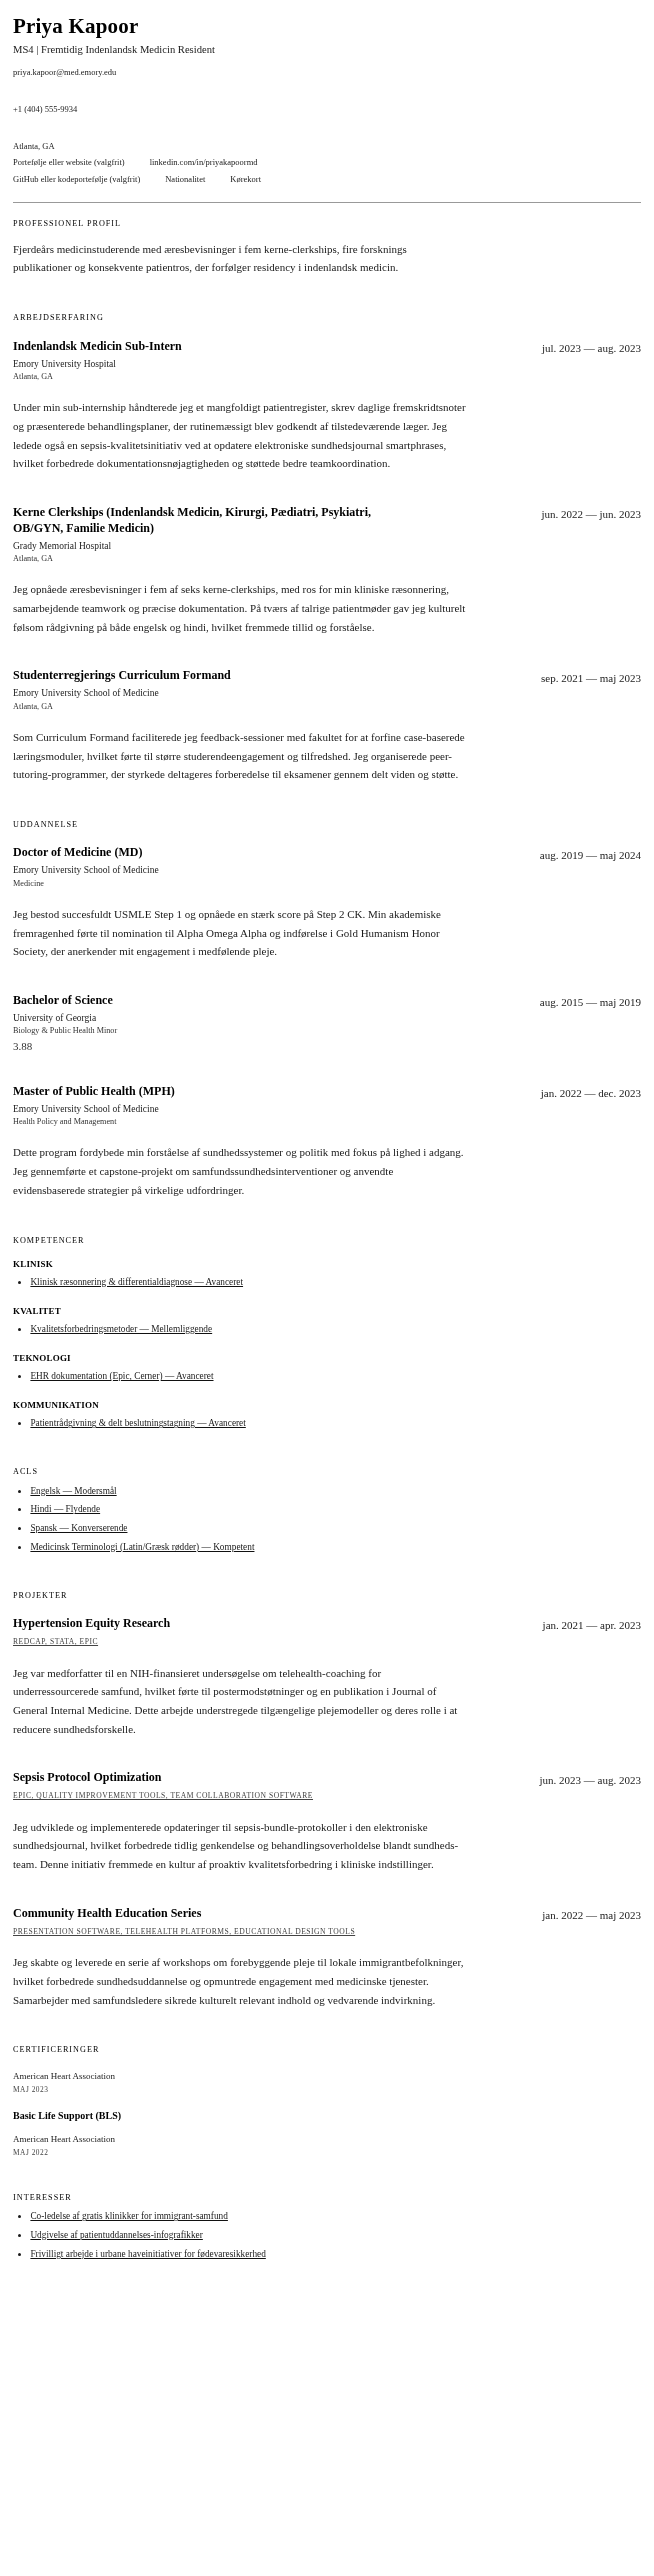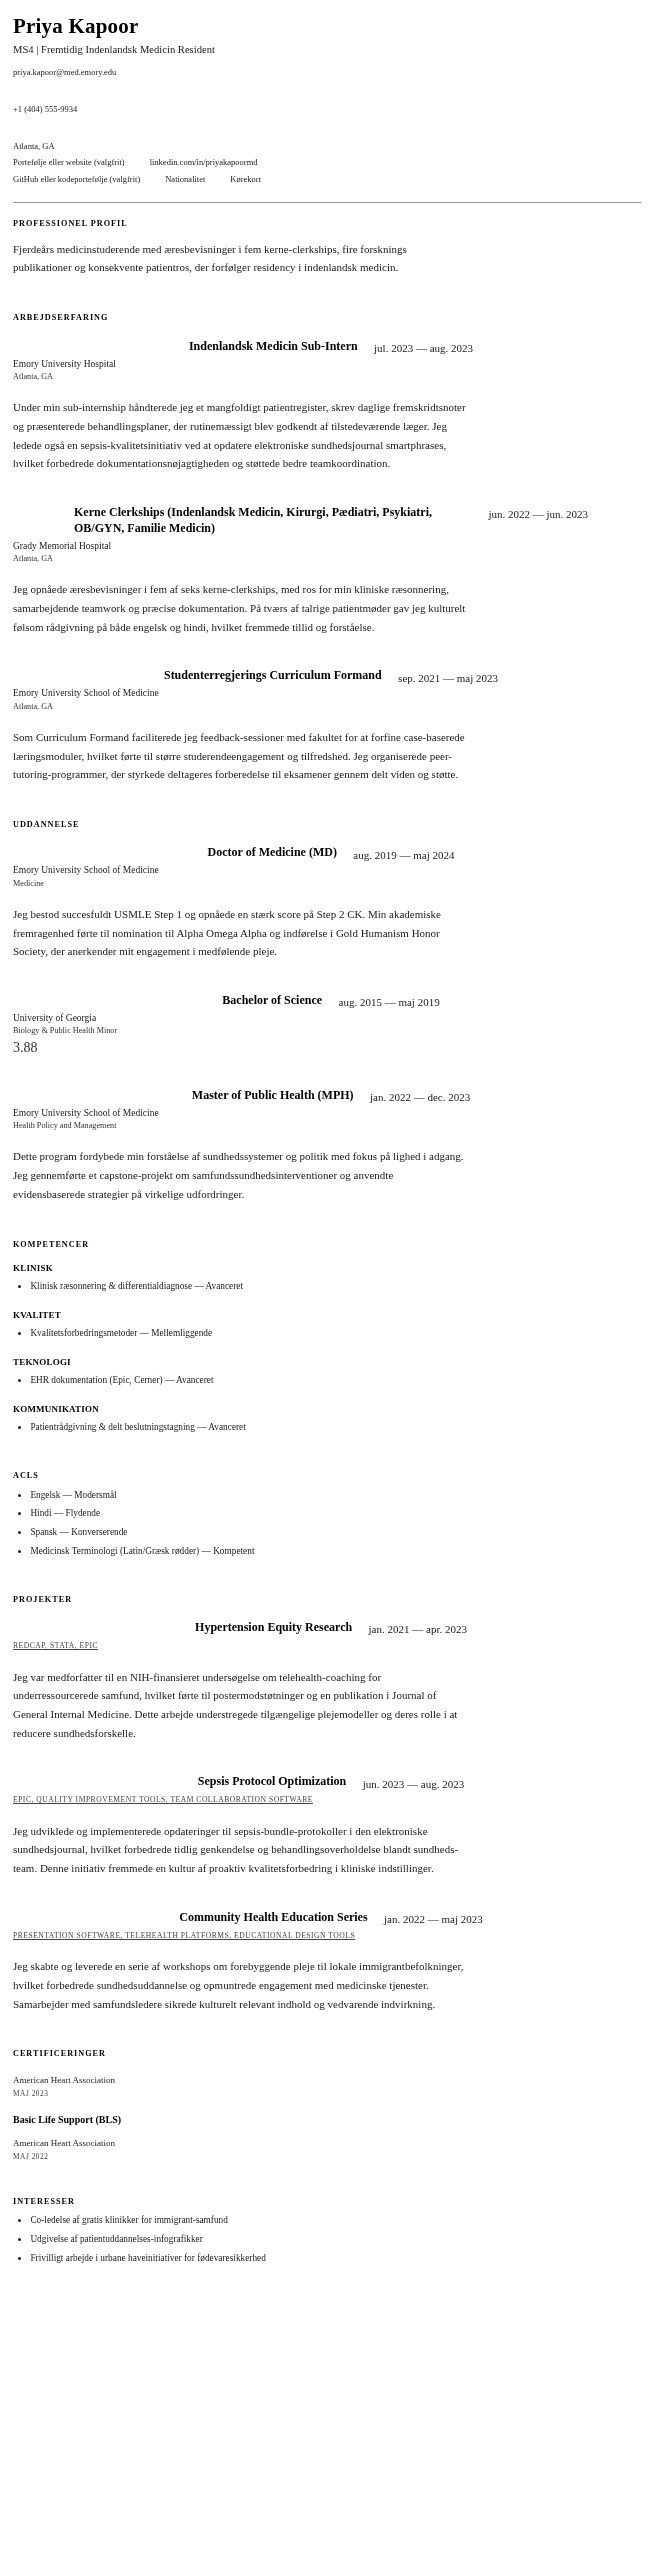--- a/index.html
+++ b/index.html
@@ -14,36 +14,36 @@
   }
   .header { padding-top: 2.2px; }
   .name { font-size: 21px; font-weight: 700; color: #000; letter-spacing: 0.2px; line-height: 1.15; }
   .subtitle { font-size: 10.6px; margin-top: 5.5px; color: #1b1b1b; }
   .contact { margin-top: 12px; font-size: 8.5px; color: #1b1b1b; }
   .contact-row { display: flex; gap: 25px; margin-top: 4.9px; line-height: 1.4; }
   .contact-row:first-child { margin-top: 0; flex-direction: column; }
   .divider { border: none; border-top: 0.5px solid #999999; margin-top: 16.4px; }
   .section { margin-top: 36px; }
   .section-first { margin-top: 15.3px; }
-  .section-heading { font-size: 8.2px; font-weight: 700; letter-spacing: 1px; color: #000; }
+  .section-heading { font-size: 8.2px; font-weight: 400; letter-spacing: 1px; color: #000; }
   .para { font-size: 11px; line-height: 1.7; color: #1a1a1a; max-width: 453px; margin-top: 17.4px; }
   .profile-text { margin-top: 12px; }
   .entry { margin-top: 32px; }
   .section-heading + .entry { margin-top: 16.4px; }
-  .entry-head { display: flex; justify-content: center; align-items: flex-start; gap: 16.4px; margin-left: 8px; }
+  .entry-head { display: flex; justify-content: space-between; align-items: flex-start; gap: 16.4px; }
   .entry-title { font-size: 12px; font-weight: 700; line-height: 1.3; max-width: 398px; color: #000; }
   .entry-dates { font-size: 11px; color: #222; white-space: nowrap; padding-top: 3.3px; }
   .entry-org { font-size: 9.5px; margin-top: 4.4px; color: #1b1b1b; }
   .entry-loc { font-size: 8.2px; margin-top: 3.3px; color: #333; }
-  .entry-gpa { font-size: 14px; margin-top: 4.4px; color: #333; }
+  .entry-gpa { font-size: 11px; margin-top: 4.4px; color: #333; }
   .entry-tools { font-size: 7.6px; letter-spacing: 0.5px; margin-top: 5.5px; color: #444; text-decoration: underline; }
   .skill-group { margin-top: 16.4px; }
   .section-heading + .skill-group { margin-top: 14px; }
   .skill-cat { font-size: 9px; font-weight: 700; color: #000; letter-spacing: 0.2px; }
-  .bullets { margin-top: 7.6px; padding-left: 17.4px; list-style: disc; }
+  .bullets { margin-top: 7.6px; padding-left: 17.4px; list-style: disc; text-decoration: underline; }
   .bullets li { font-size: 9.3px; line-height: 1.6; margin-top: 3.8px; color: #1a1a1a; }
   .bullets li:first-child { margin-top: 0; }
   .skill-group .bullets { margin-top: 6px; }
   .cert { margin-top: 16.4px; }
   .cert-title { font-size: 10px; font-weight: 700; color: #000; }
   .cert-issuer { font-size: 9px; margin-top: 13px; color: #1b1b1b; }
   .cert-date { font-size: 7.4px; letter-spacing: 0.5px; margin-top: 3.8px; color: #444; }
 </style>
 </head>
 <body>

